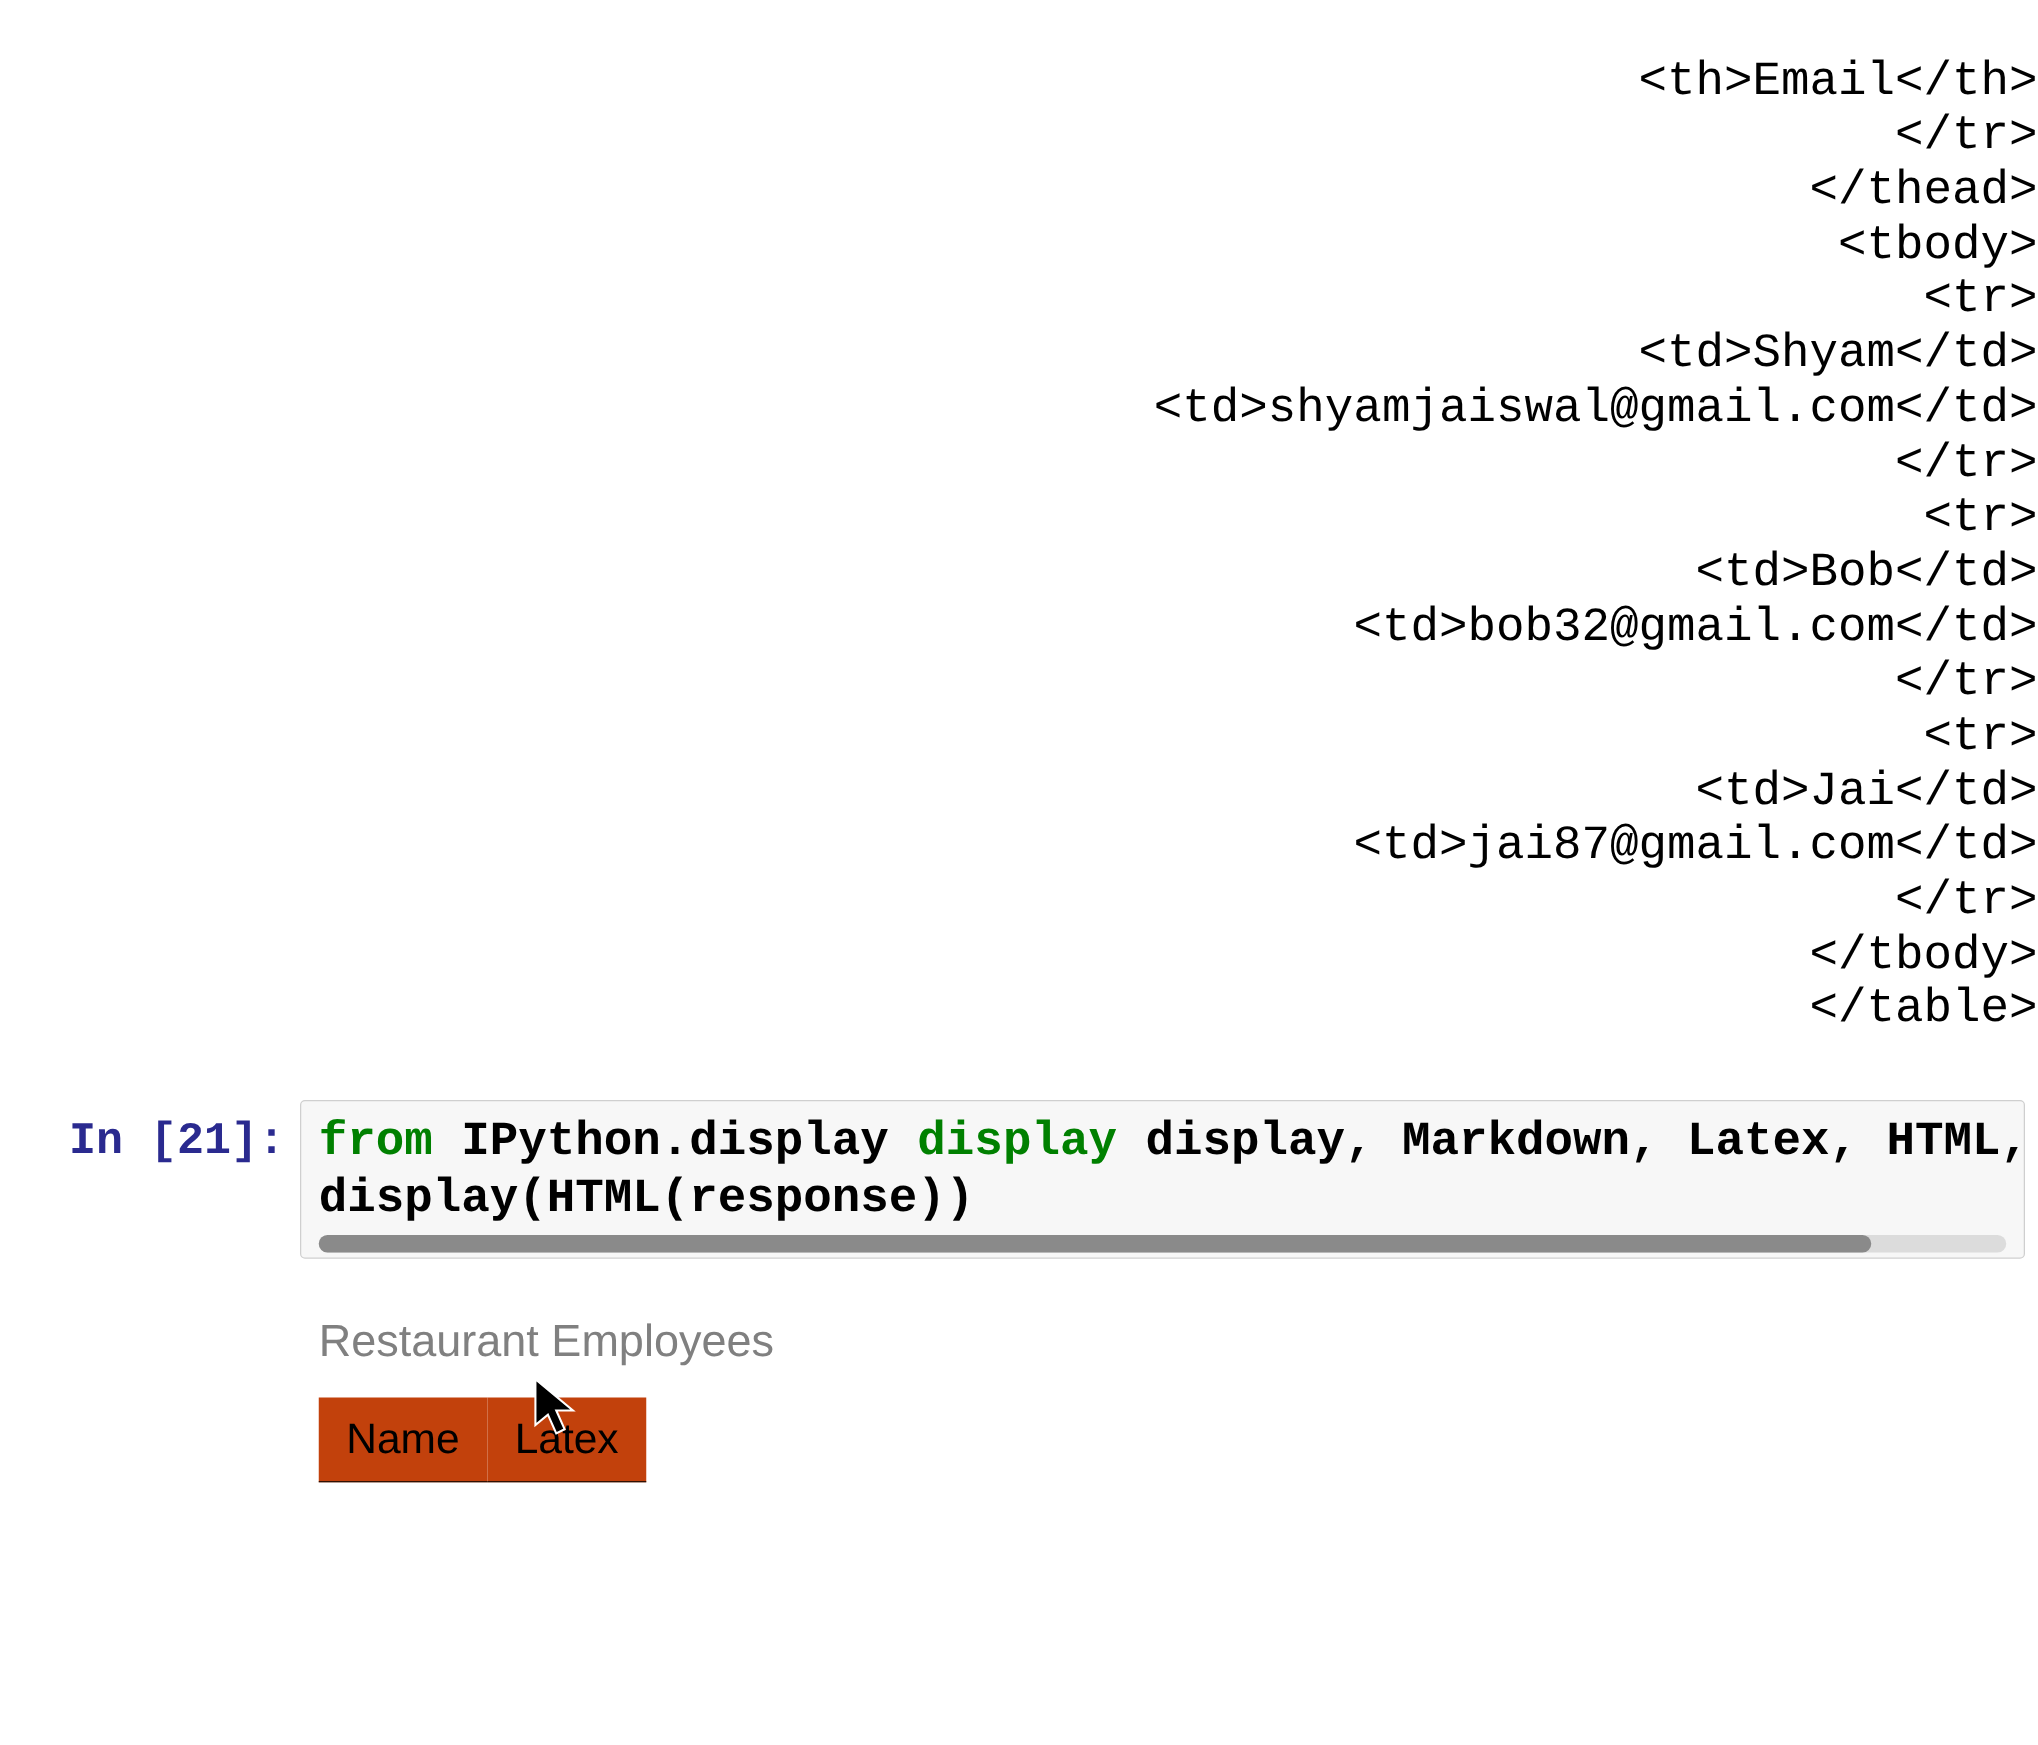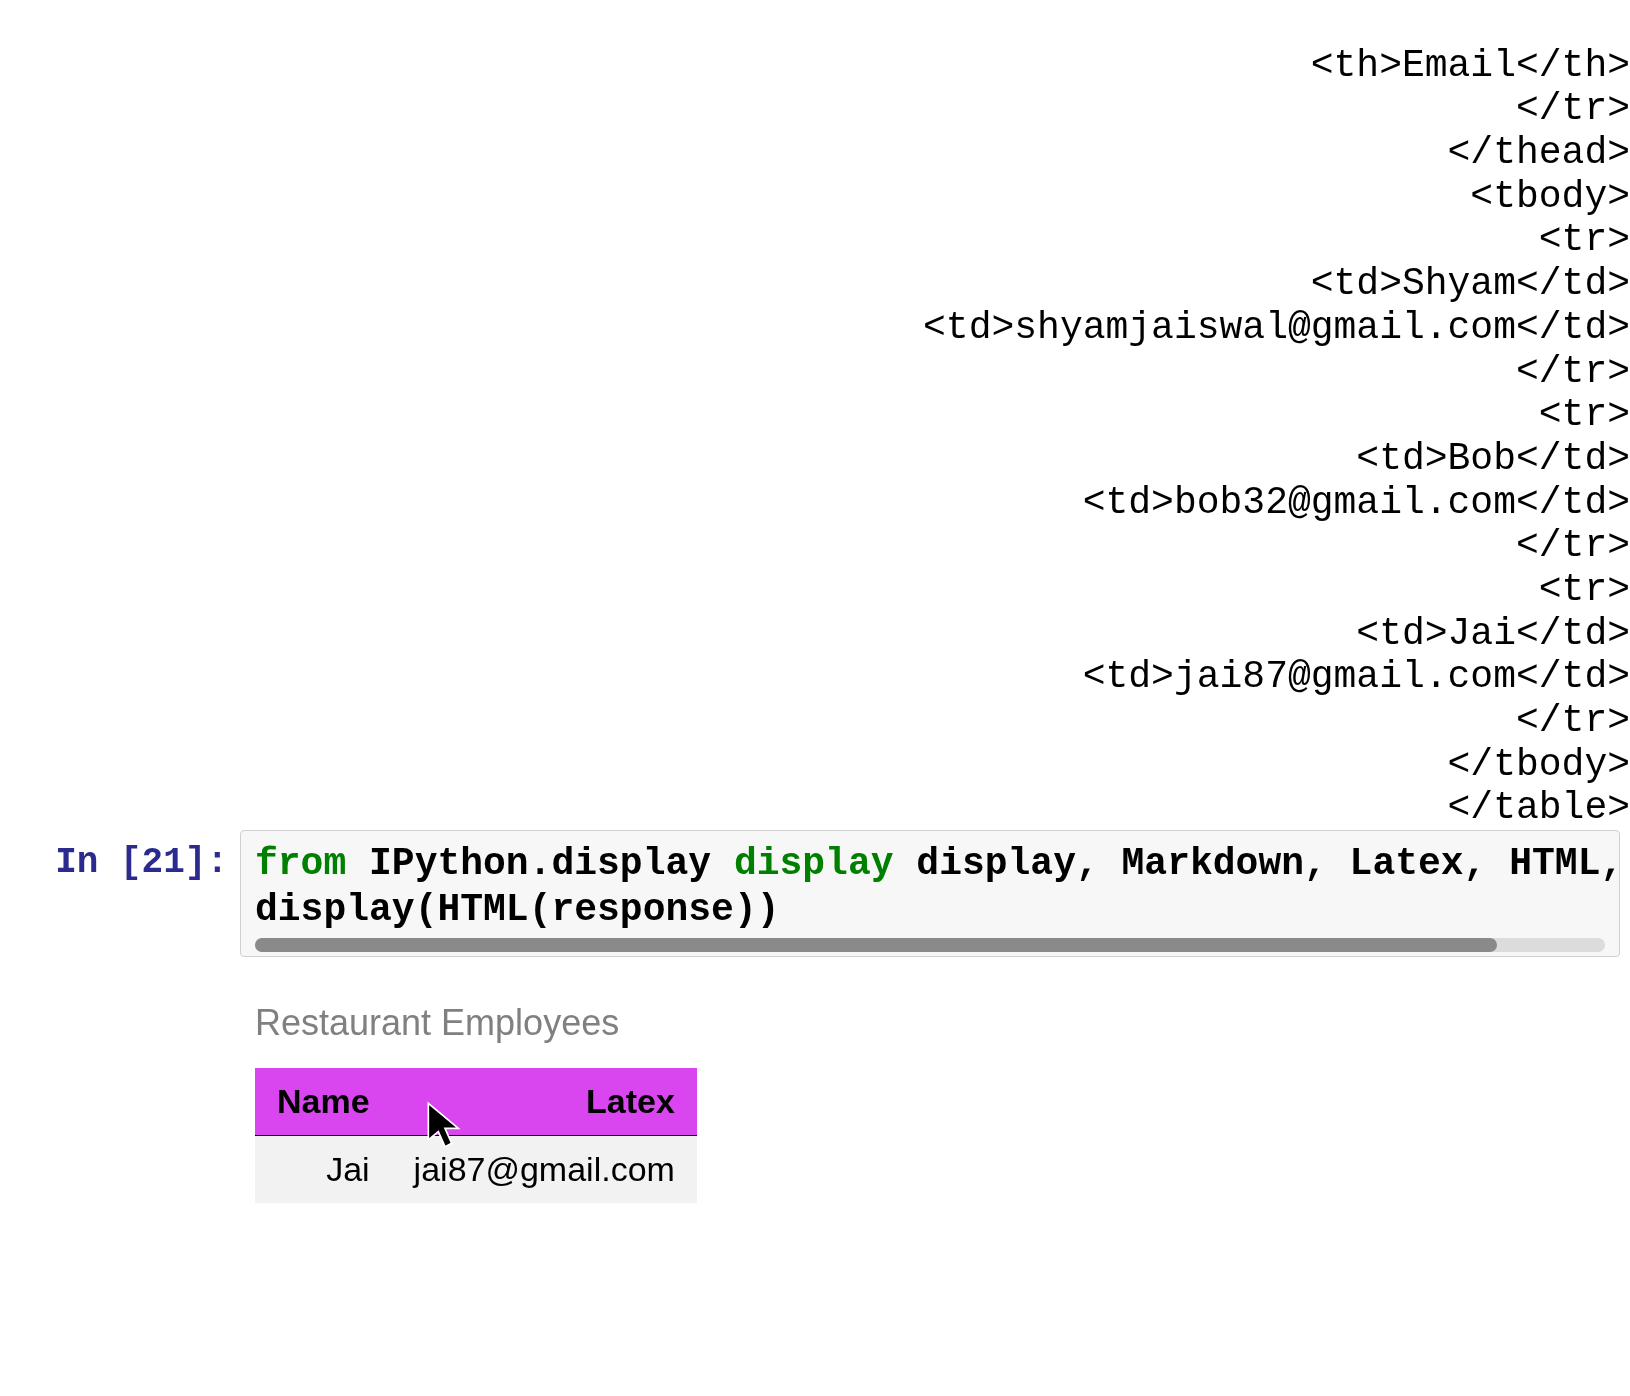--- a/index.html
+++ b/index.html
@@ -25,20 +25,21 @@
       font-weight: normal;
       font-size: 38px;
       line-height: 1.15;
       color: #000;
       white-space: pre;
       text-align: right;
     }
     .cell-row {
       display: flex;
       align-items: flex-start;
+      margin-top: 50px;
     }
     .prompt-label {
       width: 240px;
       text-align: right;
       padding-right: 12px;
       padding-top: 12px;
       font-family: 'Courier New', Courier, monospace;
       font-size: 36px;
       font-weight: bold;
       color: #2a2a8f;
@@ -91,26 +92,26 @@
     .caption-text {
       font-size: 36px;
       color: #808080;
       margin-bottom: 24px;
     }
     .rendered-table {
       border-collapse: collapse;
       font-size: 34px;
     }
     .rendered-table th {
-      font-weight: bold;
+      font-weight: normal;
       color: #000;
       padding: 14px 22px;
       text-align: right;
       border-bottom: 1.5px solid #000;
-      background: #d946ef;
+      background: #c2410c;
     }
     .rendered-table td {
       padding: 14px 22px;
       text-align: right;
       color: #000;
     }
     .rendered-table tbody tr:nth-child(odd) {
       background: #f2f2f2;
     }
     .rendered-table tbody tr:nth-child(even) {
@@ -164,24 +165,20 @@
   <div class="rendered-output">
     <div class="caption-text">Restaurant Employees</div>
     <table class="rendered-table">
       <thead>
         <tr>
           <th>Name</th>
           <th>Latex</th>
         </tr>
       </thead>
       <tbody>
-        <tr>
-          <td>Jai</td>
-          <td>jai87@gmail.com</td>
-        </tr>
       </tbody>
     </table>
   </div>
 
 </div>
 
 <svg class="cursor-overlay" width="40" height="50" viewBox="0 0 24 30">
   <path d="M2 2 L2 24 L8 19 L12 28 L16 26 L12 17 L20 17 Z" fill="#000000" stroke="#ffffff" stroke-width="1"></path>
 </svg>
 

